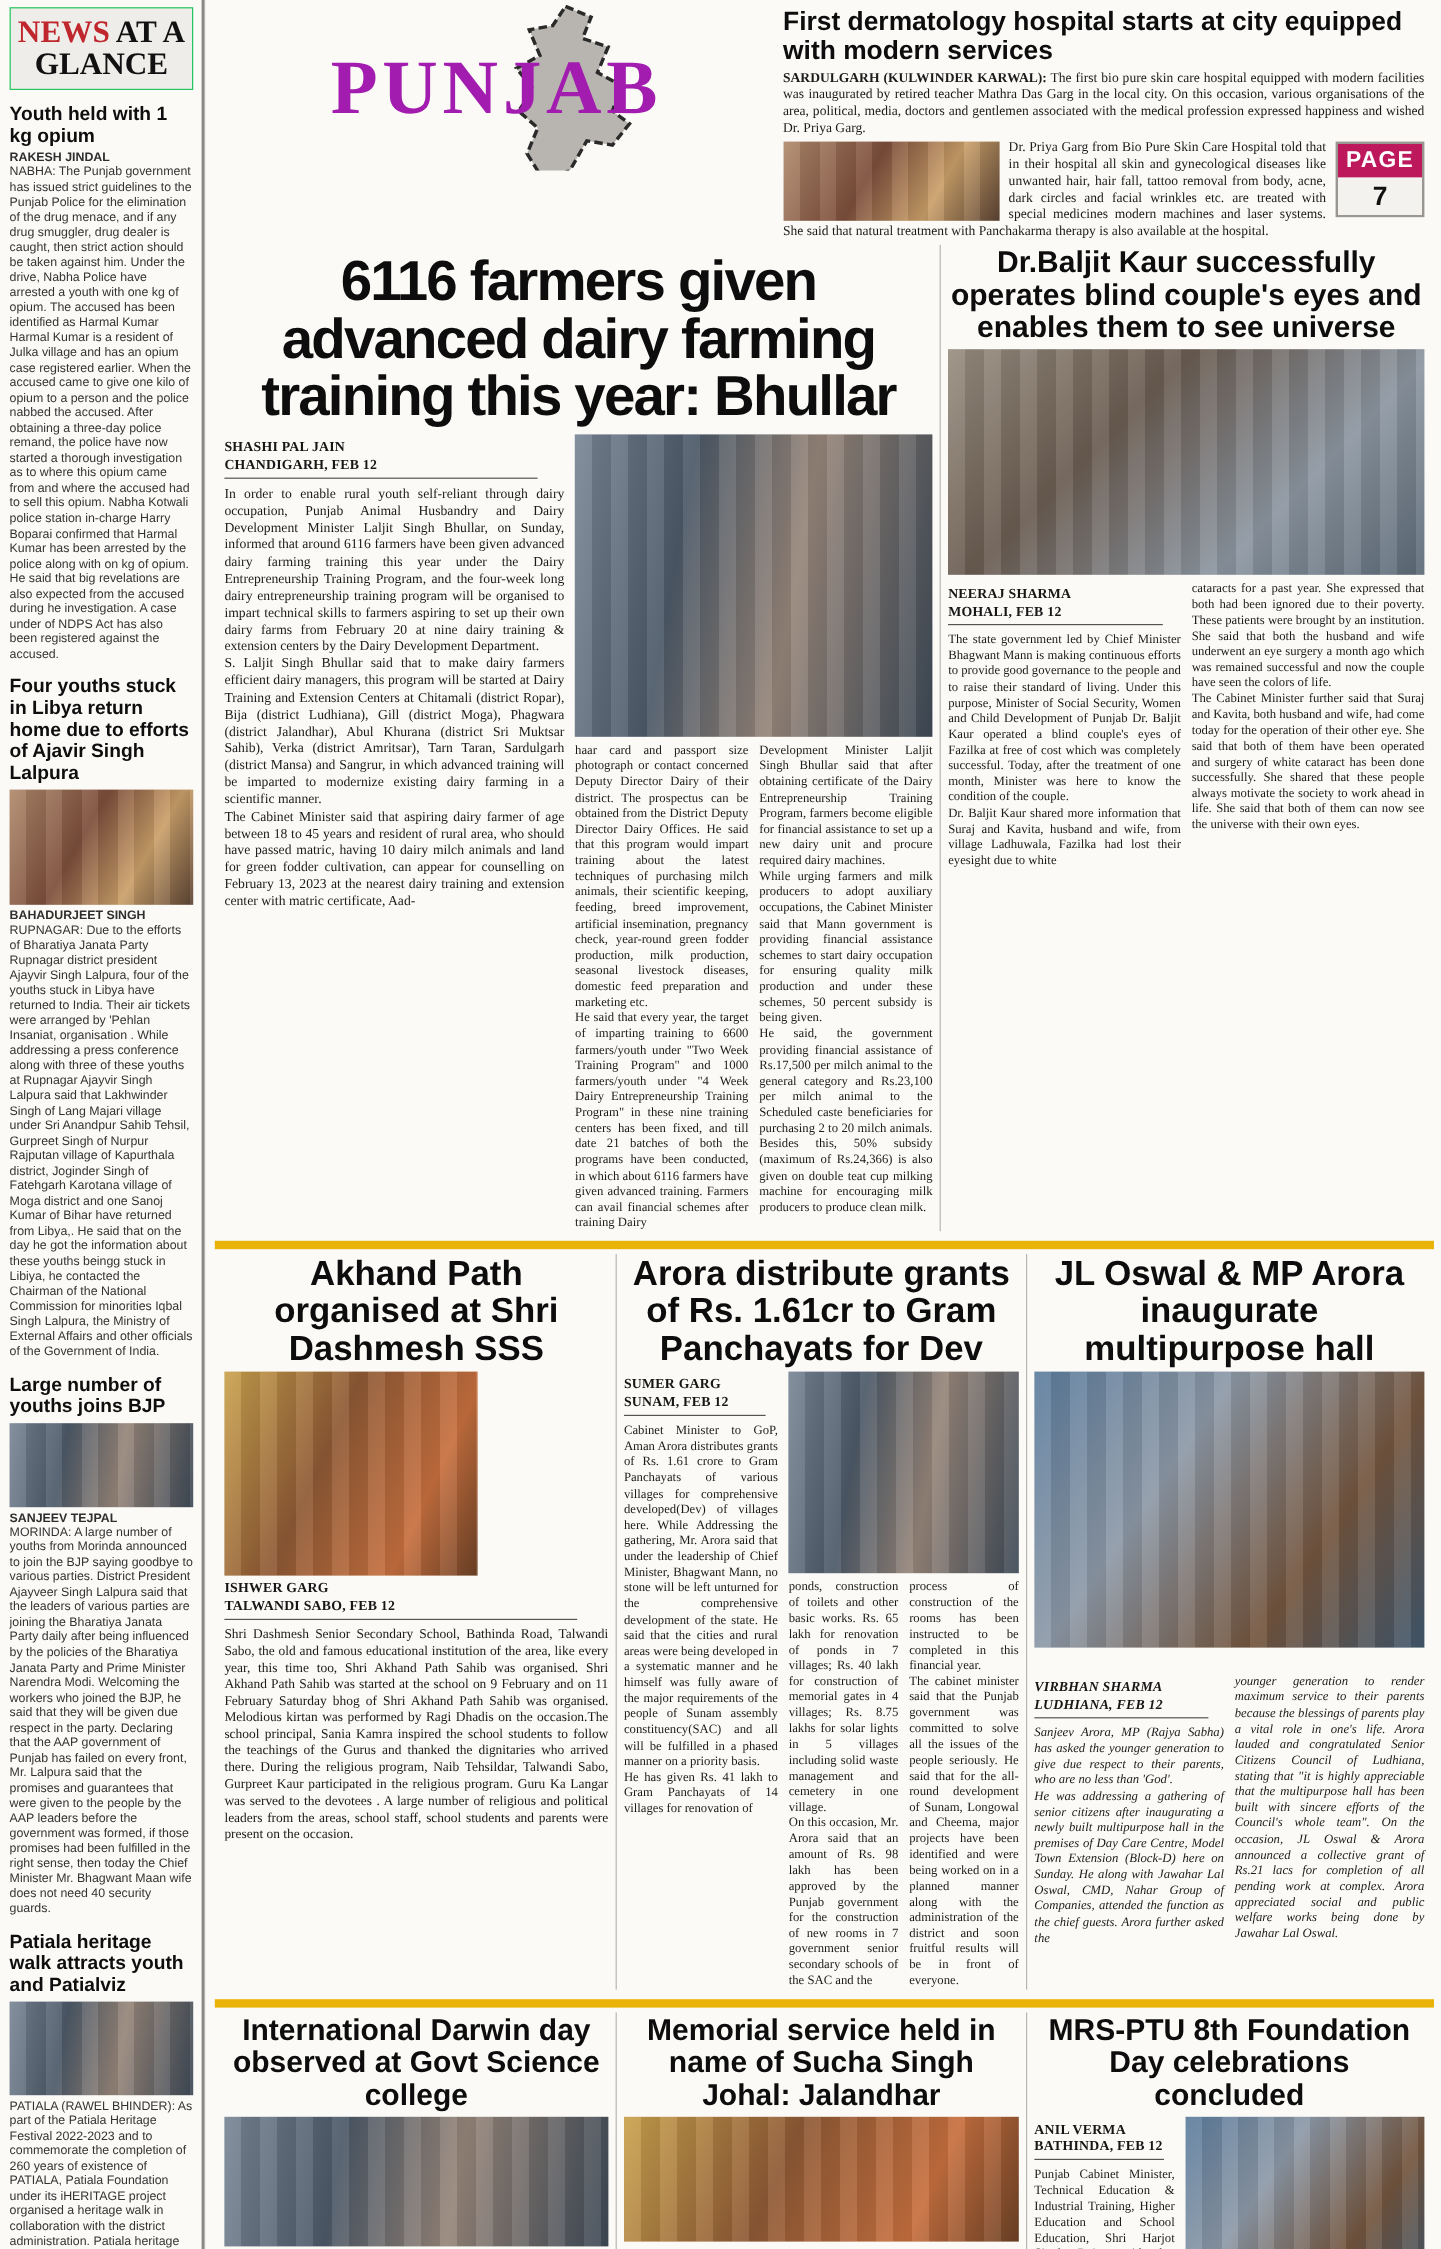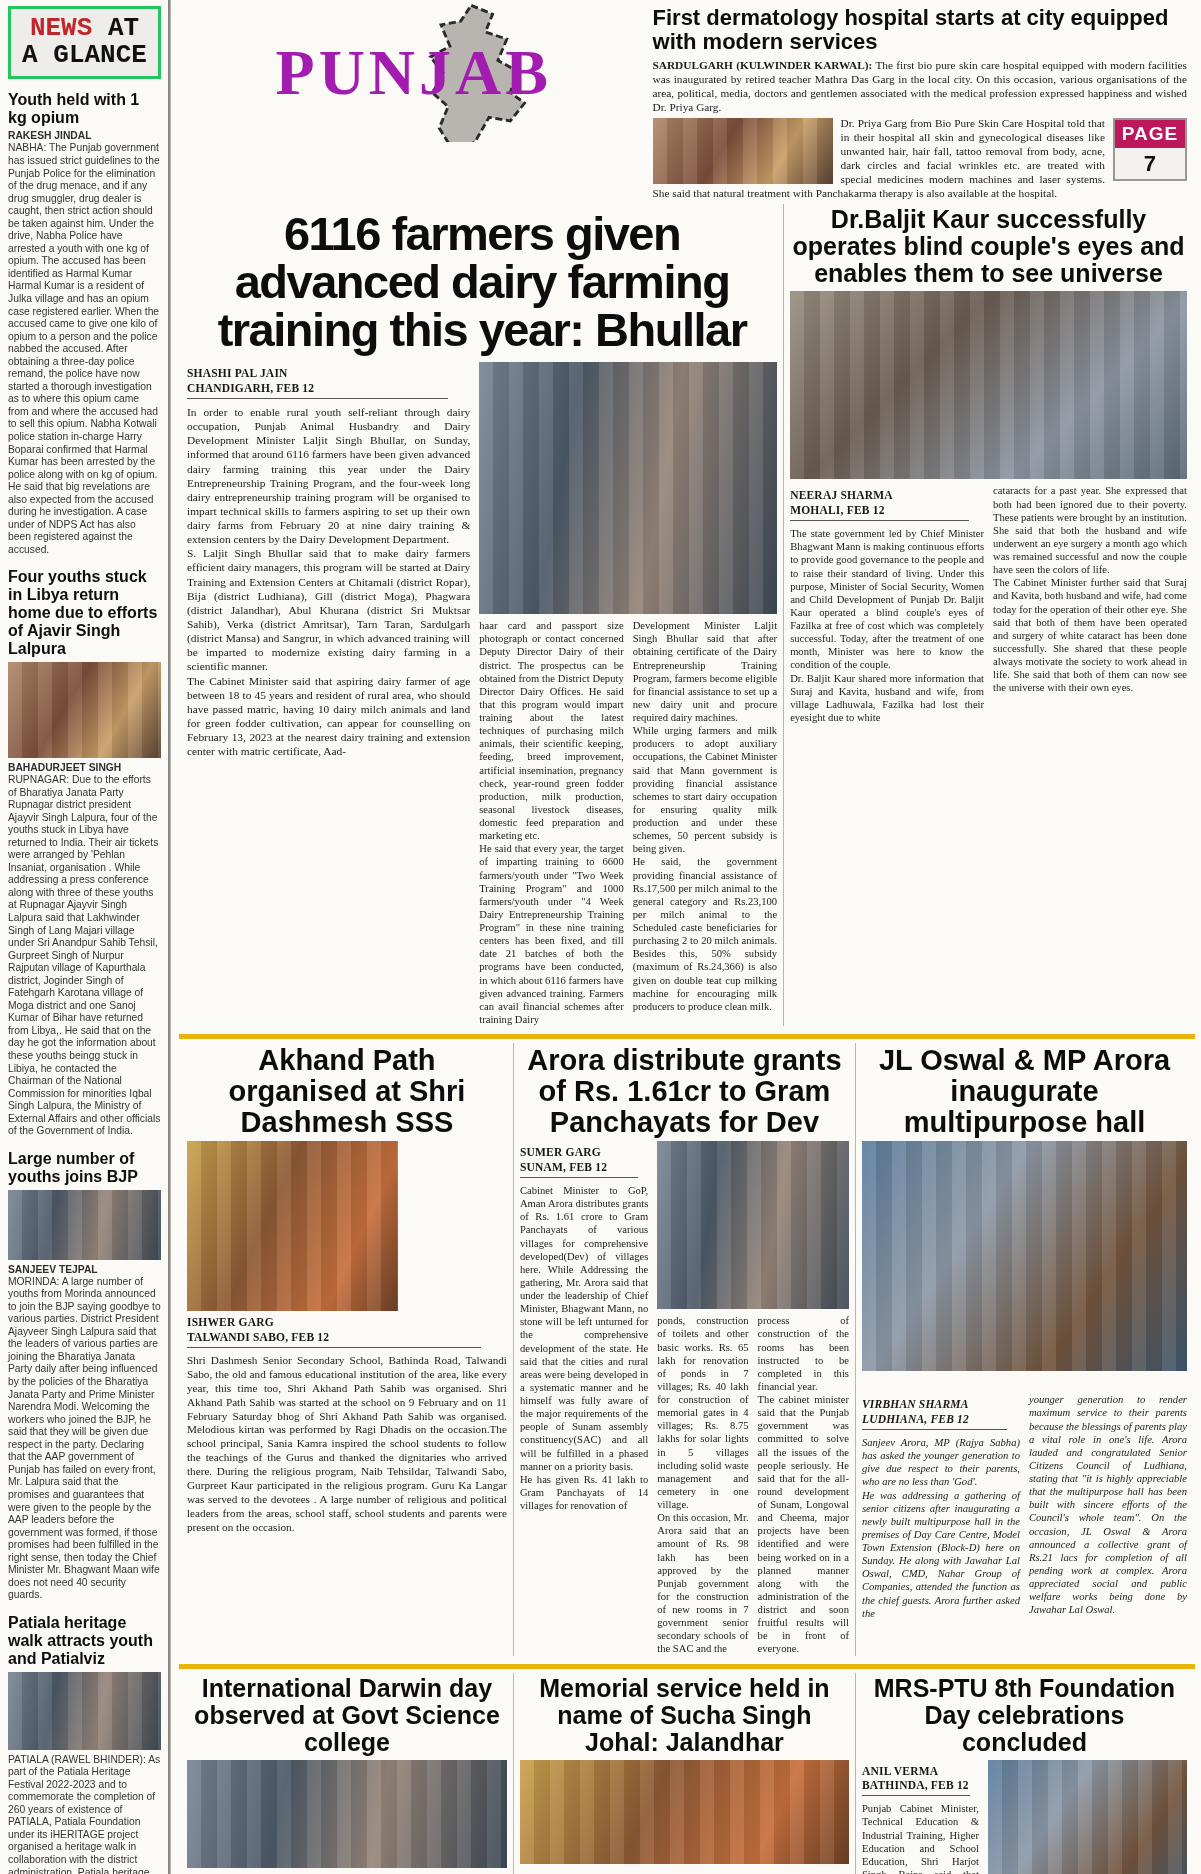--- a/index.html
+++ b/index.html
@@ -3,43 +3,43 @@
 <meta charset="utf-8">
 <style>
   html,body{margin:0;padding:0;background:#dcdad6;}
   .page{width:1201px;min-height:1874px;margin:0 auto;background:#fbfaf7;color:#1c1c1c;
         display:flex;box-sizing:border-box;font-family:"Liberation Serif",serif;}
   *{box-sizing:border-box;}
 
   
   .sidebar{width:170px;flex:none;padding:6px 7px 4px 8px;border-right:2px solid #8a8884;
            font-family:"Liberation Sans",sans-serif;}
-  .glance-box{background:#efedea;border:3px solid #22c55e;padding:6px 4px;text-align:center;
-              font-family:Liberation Mono, monospace;font-weight:bold;font-size:26px;line-height:1.05;color:#111;}
+  .glance-box{background:#efedea;border:1px solid #22c55e;padding:6px 4px;text-align:center;
+              font-family:Liberation Serif, serif;font-weight:bold;font-size:26px;line-height:1.05;color:#111;}
   .glance-box .accent{color:#c0272d;}
   .side-story{margin-top:12px;}
   .side-head{font-weight:bold;font-size:16px;line-height:1.12;color:#0e0e0e;margin:0 0 4px 0;
              font-family:"Liberation Sans",sans-serif;}
   .side-byline{font-size:10.3px;font-weight:bold;color:#2e2e2e;margin:2px 0 0 0;}
   .side-body{font-size:10.3px;line-height:1.22;color:#333;margin:1px 0 0 0;text-align:left;}
   .side-photo{width:100%;height:96px;margin:2px 0 4px 0;}
 
   
   .photo{background:linear-gradient(135deg,#9a8f82 0%,#6b5d52 35%,#8d97a2 70%,#5d6b78 100%);
          position:relative;overflow:hidden;}
   .photo:after{content:"";position:absolute;inset:0;
          background:repeating-linear-gradient(90deg,rgba(255,255,255,.07) 0 14px,rgba(0,0,0,.08) 14px 30px);}
   .photo.warm{background:linear-gradient(120deg,#b08a6c 0%,#7d4f3c 40%,#caa06a 70%,#5c4434 100%);}
   .photo.crowd{background:linear-gradient(100deg,#7a8796 0%,#4d5a68 30%,#97867a 60%,#3e4a57 100%);}
   .photo.indoor{background:linear-gradient(115deg,#caa24e 0%,#8f5a35 40%,#c7703f 75%,#6e4226 100%);}
   .photo.stage{background:linear-gradient(125deg,#5e7e9e 0%,#8e9aa8 35%,#74563f 70%,#42596e 100%);}
 
   
   .main{flex:1;padding:0 6px 0 8px;border-left:1px solid #b9b6b1;}
-  .band{border-bottom:5px solid #eab308;padding:4px 2px 8px 2px;}
+  .band{border-bottom:7px solid #eab308;padding:4px 2px 8px 2px;}
   .band:last-of-type{border-bottom:none;}
   .grid2{display:grid;grid-template-columns:46% 54%;}
   .grid2b{display:grid;grid-template-columns:59.5% 40.5%;}
   .grid3{display:grid;grid-template-columns:32.8% 33.8% 33.4%;}
   .vsep{border-left:1px solid #b9b6b1;padding-left:8px;}
   .cell{padding:0 6px;}
 
   
   .masthead{position:relative;height:138px;overflow:hidden;}
   .masthead svg{position:absolute;left:50%;top:-4px;transform:translateX(-18%);z-index:1;}

